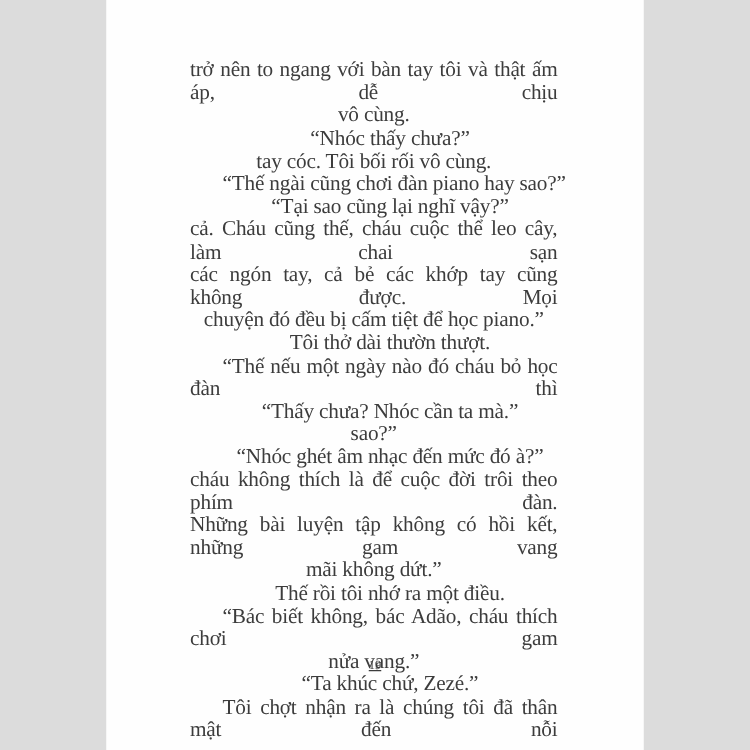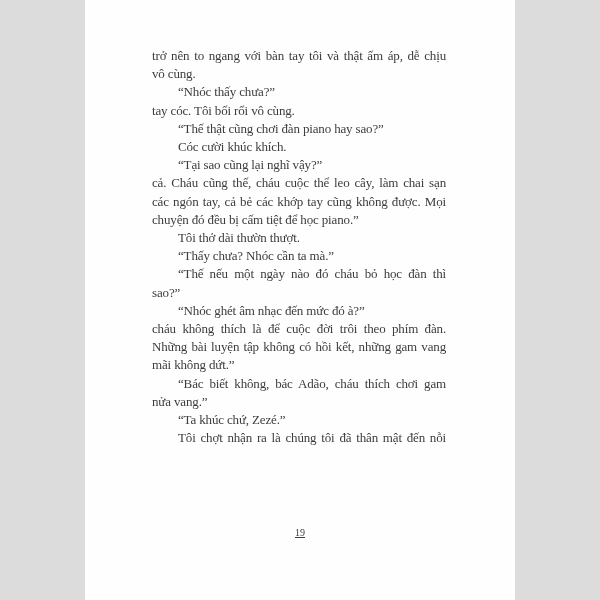--- a/index.html
+++ b/index.html
@@ -25,27 +25,27 @@
     width: 430px;
     height: 600px;
     background: #fefefe;
   }
   .text-block {
     position: absolute;
     left: 67px;
     top: 47px;
     width: 294px;
     color: #3c3c3c;
-    font-size: 13px;
+    font-size: 17px;
     line-height: 18.2px;
     letter-spacing: -0.15px;
     filter: blur(0.35px);
   }
   .line {
-    text-align: left;
+    text-align: center;
     white-space: nowrap;
   }
   .line.just {
     white-space: normal;
     text-align: justify;
     text-align-last: justify;
   }
   .line.indent {
     padding-left: 26px;
   }
@@ -69,34 +69,34 @@
 <body style="background: rgb(220, 220, 220);">
 
 <div class="scan-viewport">
   <div class="paper" style="background: rgb(254, 254, 254);">
     <div class="text-block" style="color: rgb(60, 60, 60);">
 
     <div class="line just">trở nên to ngang với bàn tay tôi và thật ấm áp, dễ chịu</div>
         <div class="line">vô cùng.</div>
         <div class="line indent">“Nhóc thấy chưa?”</div>
         <div class="line">tay cóc. Tôi bối rối vô cùng.</div>
-        <div class="line indent">“Thế thật cũng chơi đàn piano hay sao?”</div>
-        <div class="line indent">Cóc cười khúc khích.</div>
+        <div class="line indent">“Thế ngài cũng chơi đàn piano hay sao?”</div>
         <div class="line indent">“Tại sao cũng lại nghĩ vậy?”</div>
         <div class="line just">cả. Cháu cũng thế, cháu cuộc thể leo cây, làm chai sạn</div>
         <div class="line just">các ngón tay, cả bẻ các khớp tay cũng không được. Mọi</div>
         <div class="line">chuyện đó đều bị cấm tiệt để học piano.”</div>
         <div class="line indent">Tôi thở dài thườn thượt.</div>
+        <div class="line indent just">“Thế nếu một ngày nào đó cháu bỏ học đàn thì</div>
         <div class="line indent">“Thấy chưa? Nhóc cần ta mà.”</div>
-        <div class="line indent just">“Thế nếu một ngày nào đó cháu bỏ học đàn thì</div>
         <div class="line">sao?”</div>
         <div class="line indent">“Nhóc ghét âm nhạc đến mức đó à?”</div>
         <div class="line just">cháu không thích là để cuộc đời trôi theo phím đàn.</div>
         <div class="line just">Những bài luyện tập không có hồi kết, những gam vang</div>
         <div class="line">mãi không dứt.”</div>
+        <div class="line indent">Thế rồi tôi nhớ ra một điều.</div>
         <div class="line indent just">“Bác biết không, bác Adão, cháu thích chơi gam</div>
         <div class="line">nửa vang.”</div>
         <div class="line indent">“Ta khúc chứ, Zezé.”</div>
         <div class="line indent just">Tôi chợt nhận ra là chúng tôi đã thân mật đến nỗi</div>
       </div>
     <div class="page-number" style="color: rgb(60, 60, 60);">19</div>
   </div>
 </div>
 
 </body></html>

